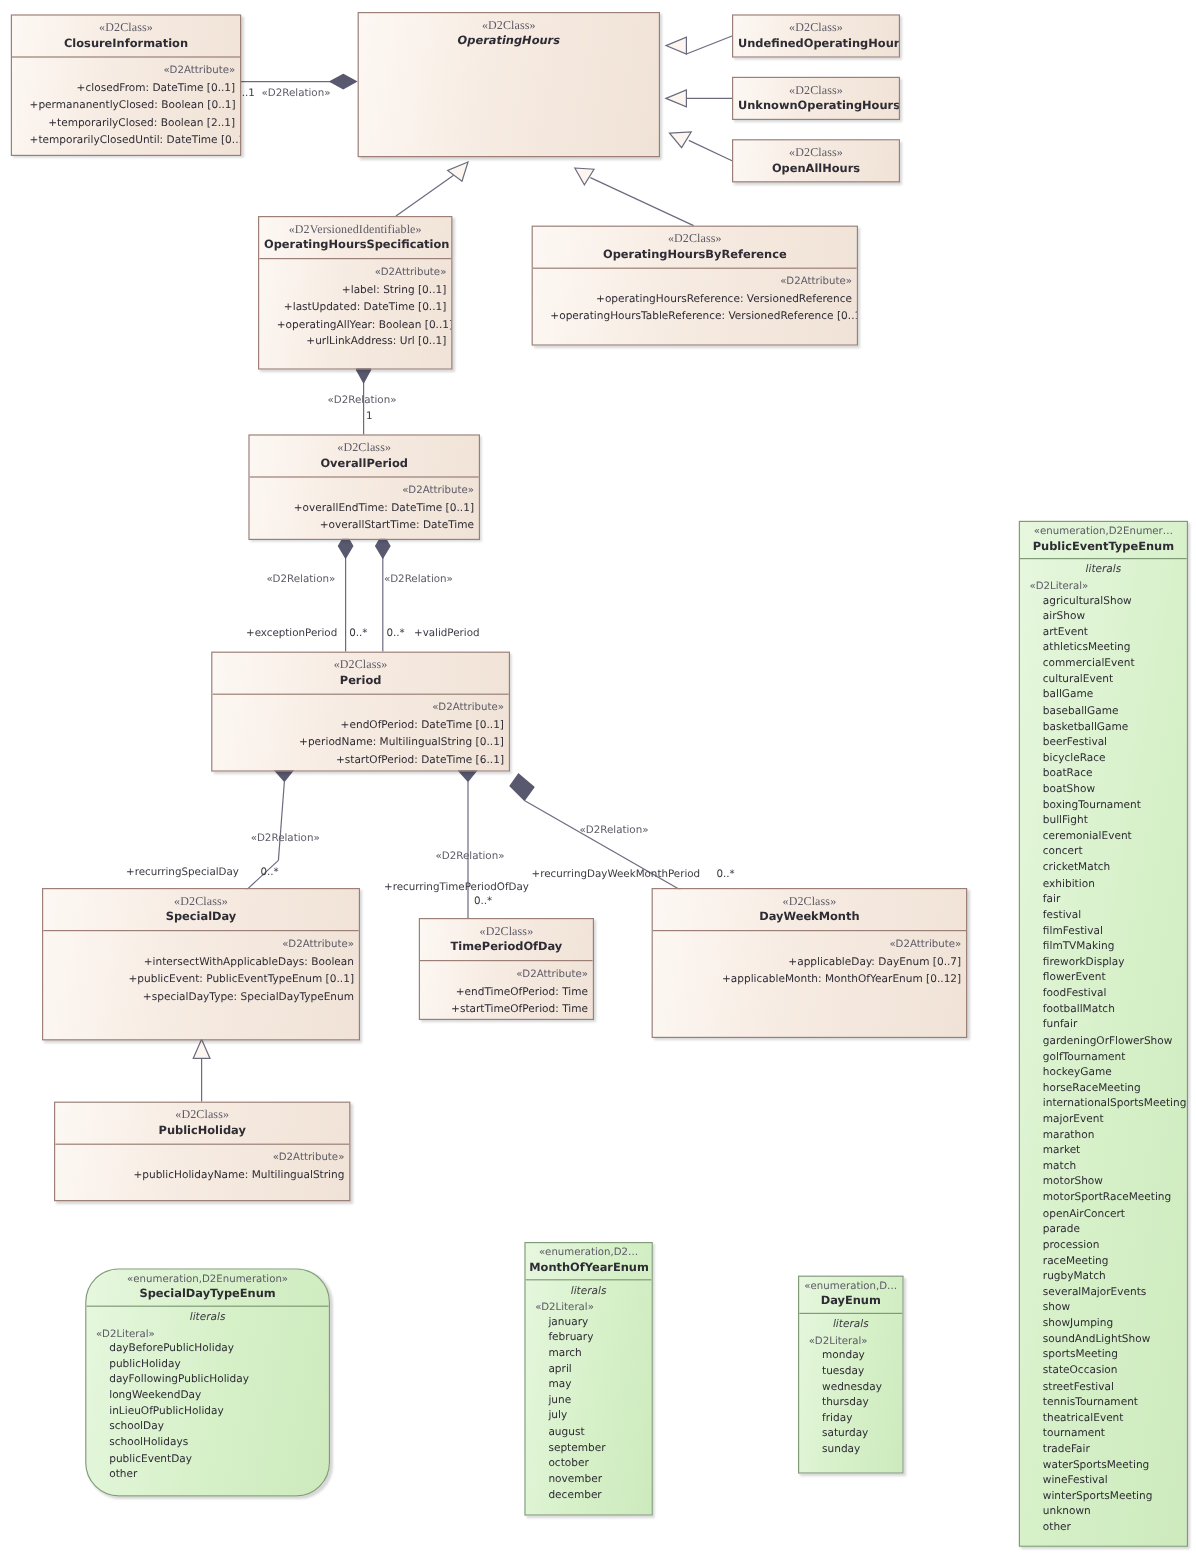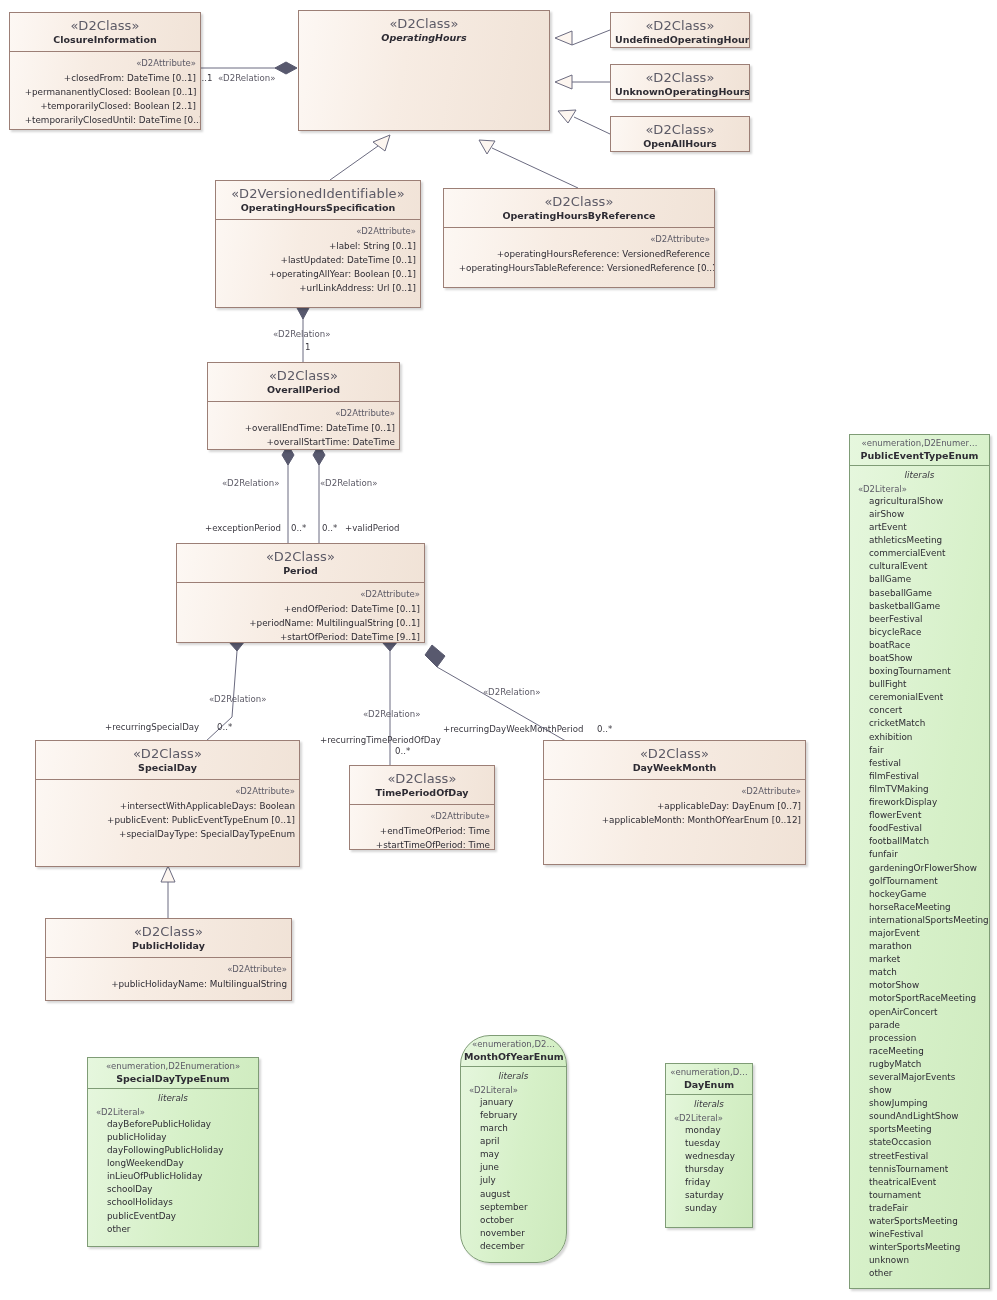--- a/index.html
+++ b/index.html
@@ -33,24 +33,25 @@
     background: linear-gradient(100deg, #fdf8f4 0%, #f7ece3 42%, #f0e2d6 100%);
     box-shadow: 2px 2px 2px rgba(0,0,0,0.16);
     overflow: hidden;
   }
   .node .hdr {
     padding: 5px 4px 5px 4px;
     text-align: center;
     line-height: 1.18;
   }
   .node .hdr .stereo {
-    font-size: 13px;
+    font-size: 10px;
     color: #5c5a66;
     letter-spacing: 0.1px;
     display: block;
+    font-family: Liberation Serif, serif;
   }
   .node .hdr .nm {
     font-size: 9.5px;
     font-weight: bold;
     color: #2d2b33;
     display: block;
     margin-top: 1px;
   }
   .node.abstract .hdr .nm { font-style: italic; }
   .node .sep {
@@ -254,21 +255,21 @@
     </div>
   </div>
 
   <div class="node" style="left:610px; top:116px; width:140px; height:36px;">
     <div class="hdr">
       <span class="stereo">«D2Class»</span>
       <span class="nm">OpenAllHours</span>
     </div>
   </div>
 
-  <div class="node" style="left:215px; top:180px; width:206px; height:128px;">
+  <div class="node" style="left:215px; top:180px; width:162px; height:128px;">
     <div class="hdr">
       <span class="stereo">«D2VersionedIdentifiable»</span>
       <span class="nm">OperatingHoursSpecification</span>
     </div>
     <div class="sep"></div>
     <div class="body">
       <div class="attr-stereo">«D2Attribute»</div>
       <div class="attr"><span class="vis">+</span><span>label: String [0..1]</span></div>
       <div class="attr"><span class="vis">+</span><span>lastUpdated: DateTime [0..1]</span></div>
       <div class="attr"><span class="vis">+</span><span>operatingAllYear: Boolean [0..1]</span></div>
@@ -305,21 +306,21 @@
   <div class="node" style="left:176px; top:543px; width:249px; height:100px;">
     <div class="hdr">
       <span class="stereo">«D2Class»</span>
       <span class="nm">Period</span>
     </div>
     <div class="sep"></div>
     <div class="body">
       <div class="attr-stereo">«D2Attribute»</div>
       <div class="attr"><span class="vis">+</span><span>endOfPeriod: DateTime [0..1]</span></div>
       <div class="attr"><span class="vis">+</span><span>periodName: MultilingualString [0..1]</span></div>
-      <div class="attr"><span class="vis">+</span><span>startOfPeriod: DateTime [9..1]</span></div>
+      <div class="attr"><span class="vis">+</span><span>startOfPeriod: DateTime [6..1]</span></div>
     </div>
   </div>
 
   <div class="node" style="left:35px; top:740px; width:265px; height:127px;">
     <div class="hdr">
       <span class="stereo">«D2Class»</span>
       <span class="nm">SpecialDay</span>
     </div>
     <div class="sep"></div>
     <div class="body">
@@ -433,42 +434,42 @@
       <div class="lit">tournament</div>
       <div class="lit">tradeFair</div>
       <div class="lit">waterSportsMeeting</div>
       <div class="lit">wineFestival</div>
       <div class="lit">winterSportsMeeting</div>
       <div class="lit">unknown</div>
       <div class="lit">other</div>
     </div>
   </div>
 
-  <div class="enum" style="left:87px; top:1057px; width:172px; height:190px;">
+  <div class="enum" style="left:71px; top:1057px; width:204px; height:190px;border-radius:28px;">
     <div class="hdr">
       <span class="stereo">«enumeration,D2Enumeration»</span>
       <span class="nm">SpecialDayTypeEnum</span>
     </div>
     <div class="sep"></div>
     <div class="lit-head">literals</div>
     <div class="lits">
       <div class="lit-stereo">«D2Literal»</div>
       <div class="lit">dayBeforePublicHoliday</div>
       <div class="lit">publicHoliday</div>
       <div class="lit">dayFollowingPublicHoliday</div>
       <div class="lit">longWeekendDay</div>
       <div class="lit">inLieuOfPublicHoliday</div>
       <div class="lit">schoolDay</div>
       <div class="lit">schoolHolidays</div>
       <div class="lit">publicEventDay</div>
       <div class="lit">other</div>
     </div>
   </div>
 
-  <div class="enum" style="left:460px; top:1035px; width:107px; height:228px;border-radius:30px;">
+  <div class="enum" style="left:437px; top:1035px; width:107px; height:228px;">
     <div class="hdr">
       <span class="stereo">«enumeration,D2…</span>
       <span class="nm">MonthOfYearEnum</span>
     </div>
     <div class="sep"></div>
     <div class="lit-head">literals</div>
     <div class="lits">
       <div class="lit-stereo">«D2Literal»</div>
       <div class="lit">january</div>
       <div class="lit">february</div>

